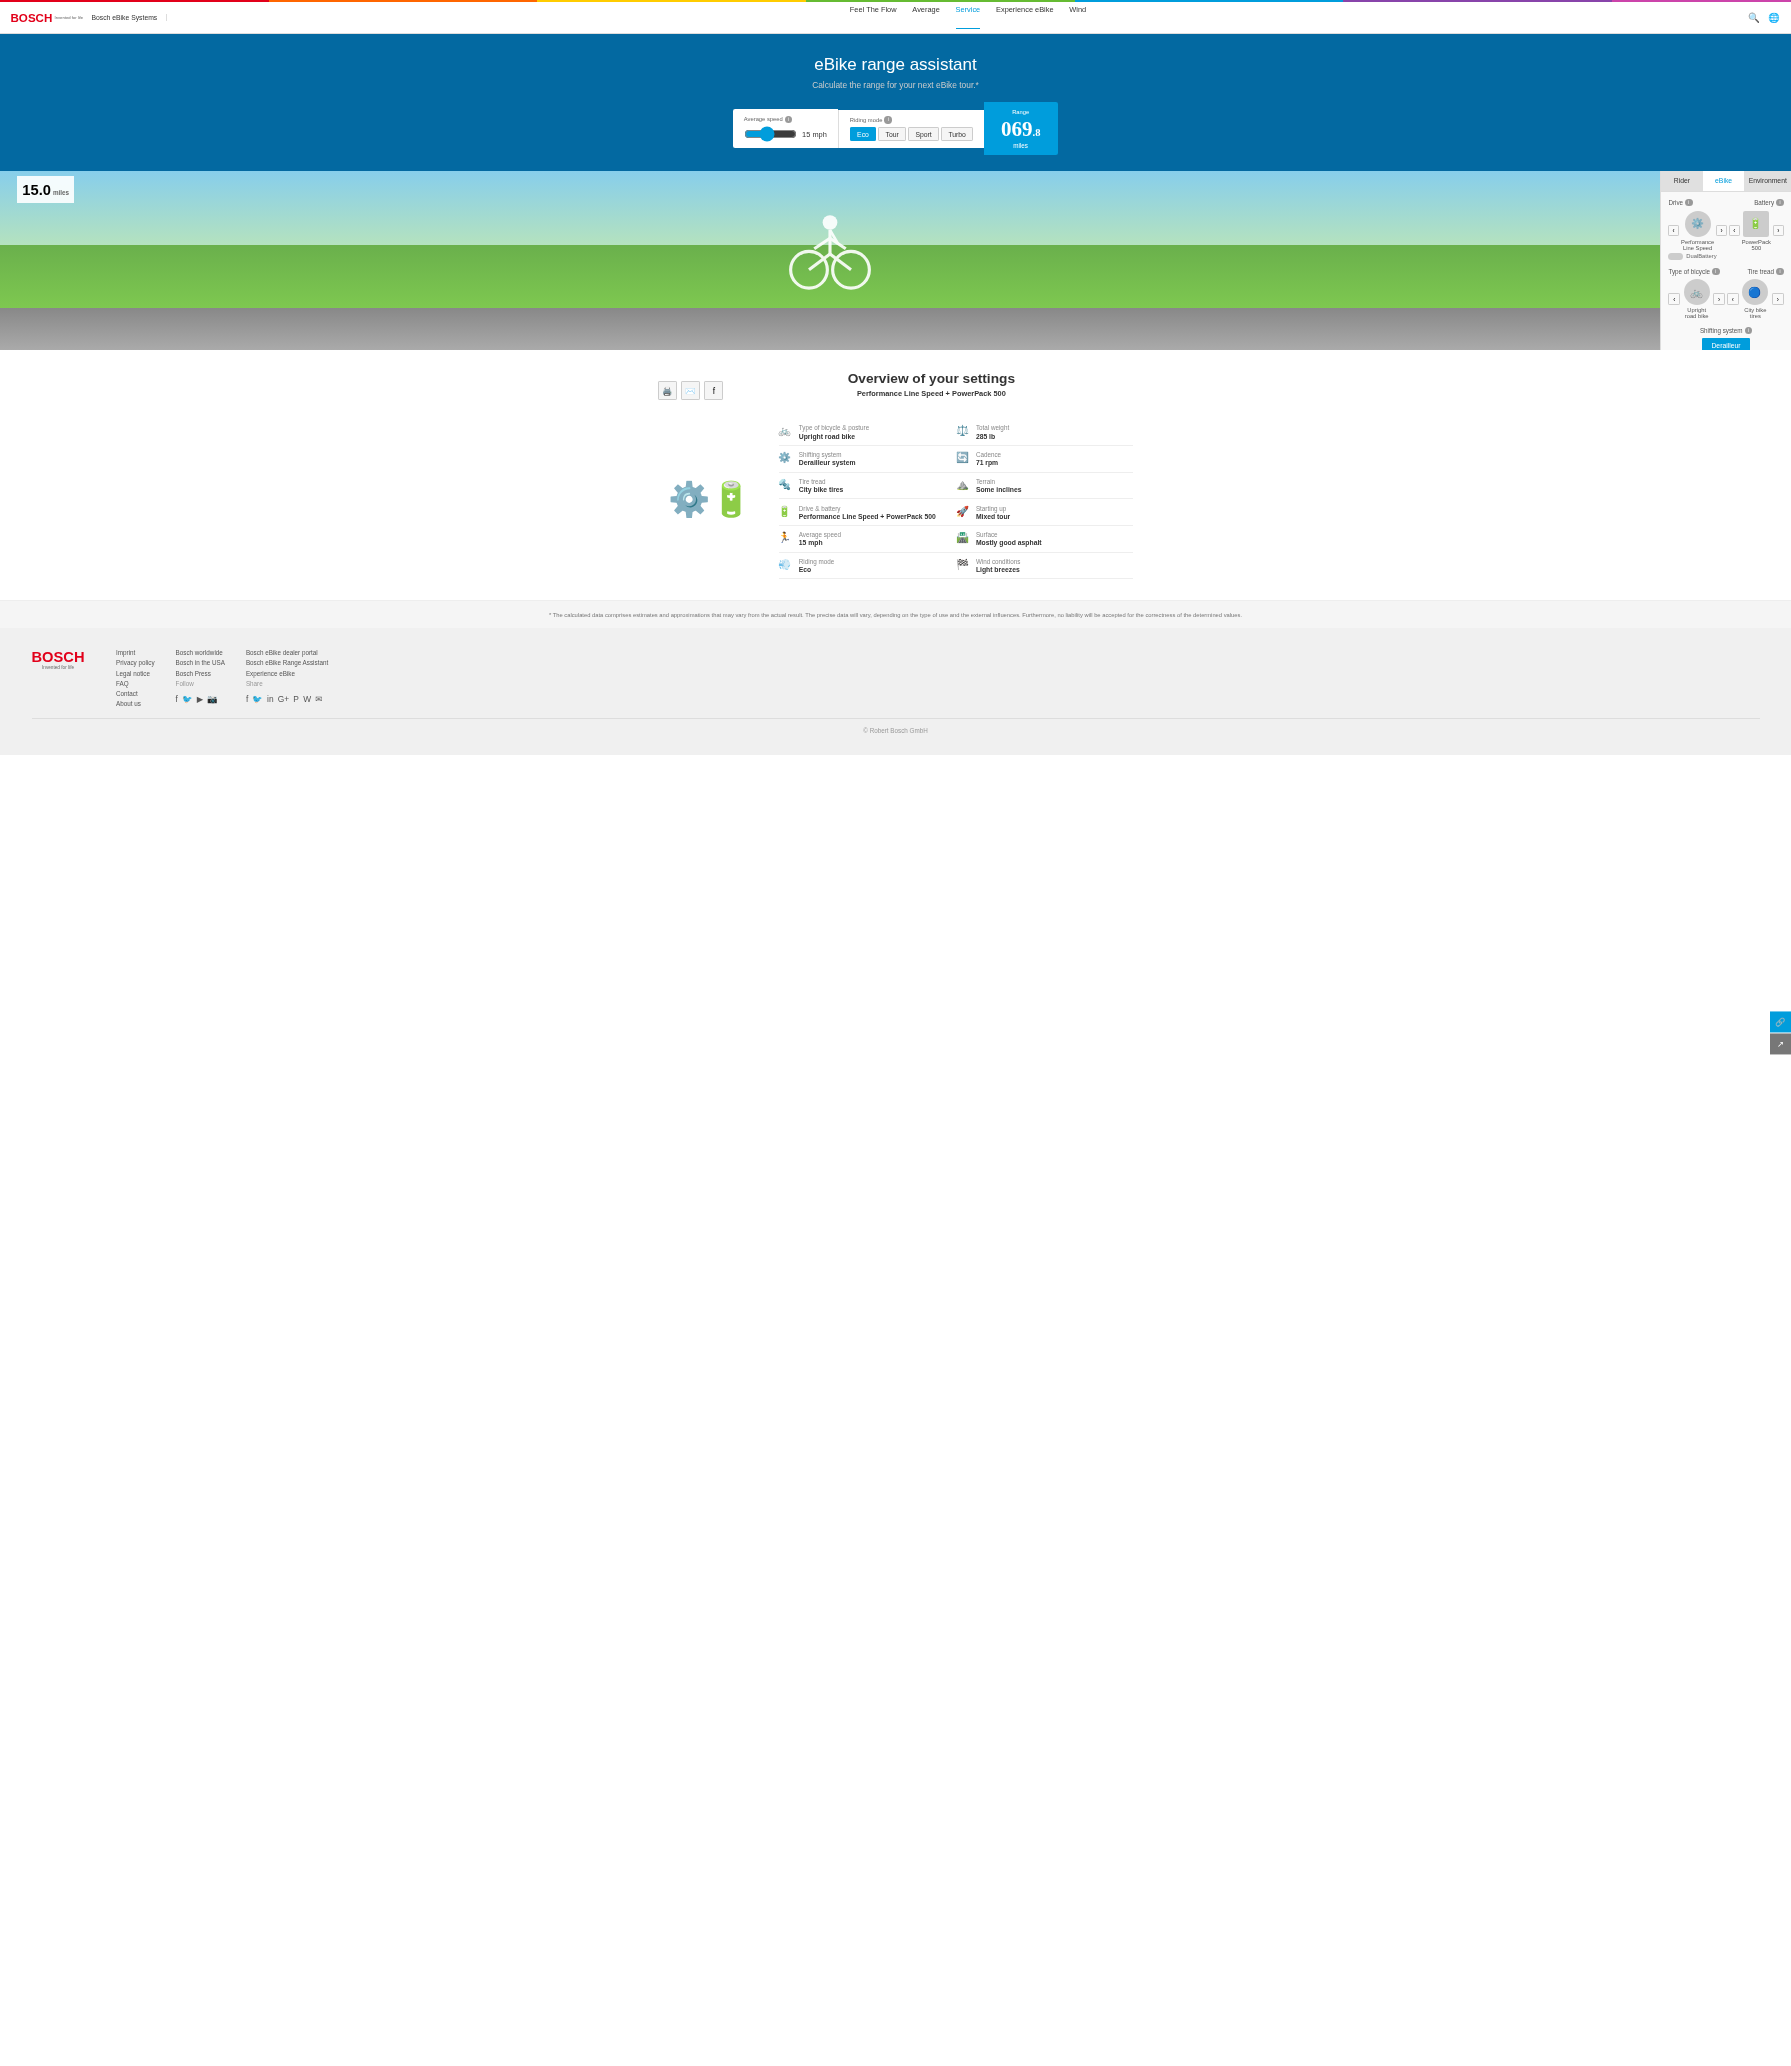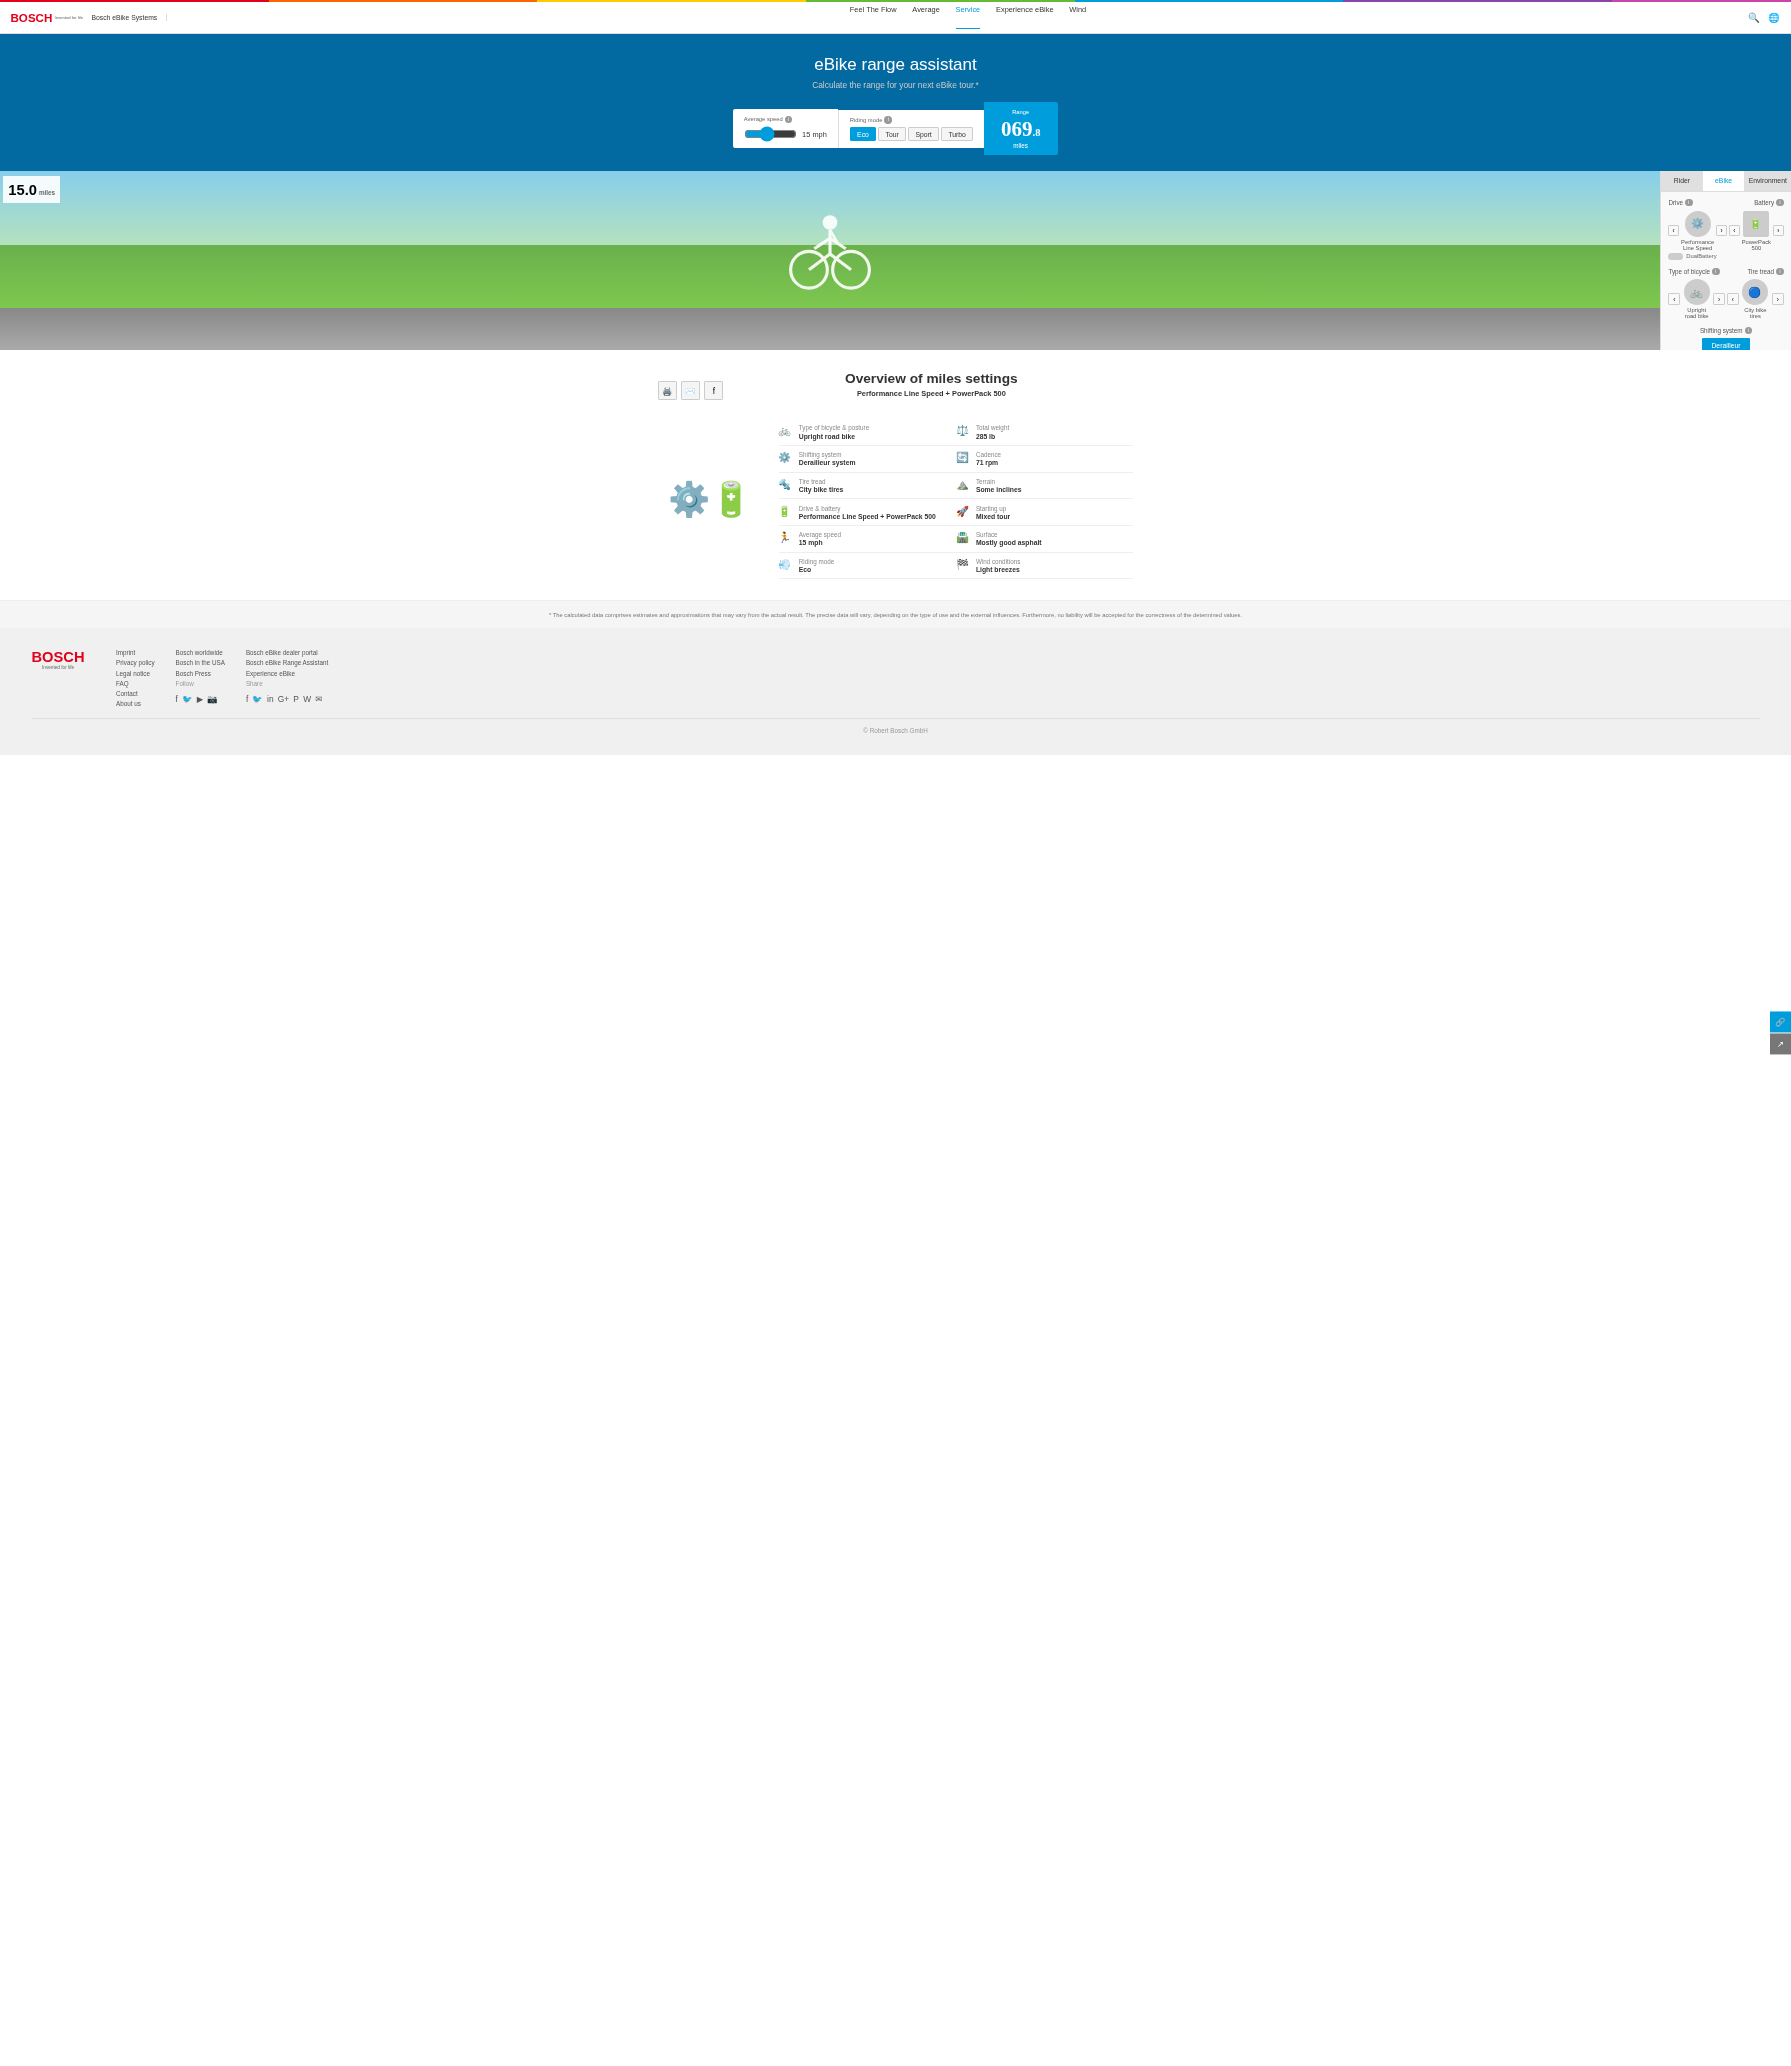--- a/index.html
+++ b/index.html
@@ -71,21 +71,21 @@
 
     
     .bike-scene {
       display: flex; position: relative; height: 179px; overflow: hidden;
     }
     .bike-image-area {
       flex: 1; background: linear-gradient(180deg, #87ceeb 0%, #d4f0a0 70%, #888 100%);
       position: relative; display: flex; align-items: flex-end; justify-content: center;
     }
     .speed-overlay {
-      position: absolute; top: 5.3px; left: 3px;
+      position: absolute; top: 5.3px; left: 17px;
       background: rgba(255,255,255,0.9); padding: 5.3px;
       font-size: 14.7px; font-weight: bold; color: #000;
       display: flex; align-items: baseline; gap: 2.1px;
     }
     .speed-overlay .unit { font-size: 6.3px; color: #666; }
 
     
     .right-panel {
       width: 131px; background: #f9f9f9; border-left: 0.5px solid #ddd;
       display: flex; flex-direction: column;
@@ -343,21 +343,21 @@
 </div>
 
 <div class="settings-section">
   <div style="display:flex;align-items:center;gap:6.3px;margin-bottom:8.4px;">
     <div style="display:flex;gap:4.2px;">
       <button class="action-btn">🖨️</button>
       <button class="action-btn">✉️</button>
       <button class="action-btn">f</button>
     </div>
     <div style="flex:1;text-align:center;">
-      <div class="settings-title">Overview of miles settings</div>
+      <div class="settings-title">Overview of your settings</div>
       <div class="settings-subtitle">Performance Line Speed + PowerPack 500</div>
     </div>
   </div>
 
   <div class="settings-content">
     <div class="settings-image">
       <span style="font-size:34px;">⚙️🔋</span>
     </div>
     <div style="flex:1;">
       <div style="display:grid;grid-template-columns:1fr 1fr;gap:0;">

